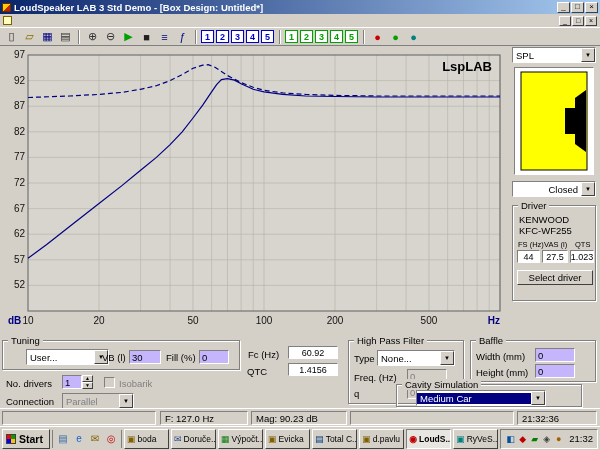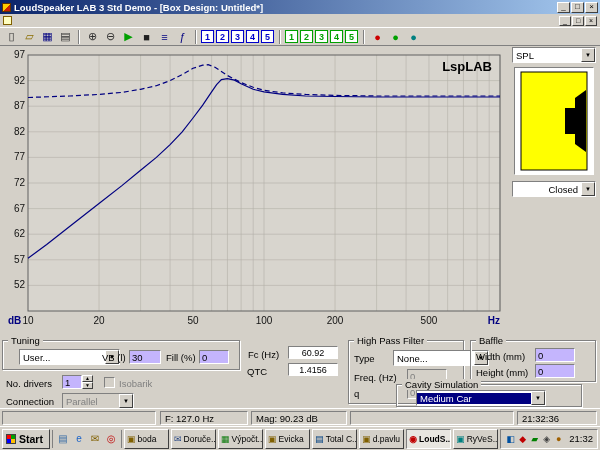--- a/index.html
+++ b/index.html
@@ -196,25 +196,37 @@
         <rect x="50" y="40" width="10" height="26" fill="#000"></rect>
         <polygon points="60,30 71,22 71,84 60,76" fill="#000"></polygon>
       </svg>
     </div>
 
     <div class="combo" style="left:0;top:134px;width:84px;text-align:right;">
       <span class="combo-text">Closed</span>
       <span class="combo-btn">▼</span>
     </div>
 
+    <div class="groupbox" style="left:0;top:158px;width:84px;height:96px;">
+      <span class="group-label">Driver</span>
+      <span class="drv-text" style="top:8px;">KENWOOD</span>
+      <span class="drv-text" style="top:19px;">KFC-WF255</span>
+      <span class="drv-head" style="left:5px;top:34px;">FS (Hz)</span>
+      <span class="drv-head" style="left:31px;top:34px;">VAS (l)</span>
+      <span class="drv-head" style="left:62px;top:34px;">QTS</span>
+      <span class="val-cell" style="left:4px;top:44px;width:23px;">44</span>
+      <span class="val-cell" style="left:29px;top:44px;width:26px;">27.5</span>
+      <span class="val-cell" style="left:57px;top:44px;width:24px;">1.023</span>
+      <button class="btn" style="position:absolute;left:4px;top:64px;width:76px;height:15px;">Select driver</button>
+    </div>
   </div>
 
   <div class="groupbox" style="left:2px;top:340px;width:238px;height:30px;">
     <span class="group-label">Tuning</span>
-    <div class="combo" style="left:16px;top:8px;width:101px;">
+    <div class="combo" style="left:23px;top:8px;width:83px;">
       <span class="combo-text">User...</span>
       <span class="combo-btn">▼</span>
     </div>
     <span class="lbl" style="left:99px;top:11px;">VB (l)</span>
     <input class="edit" style="left: 126px; top: 9px; width: 32px;" value="30">
     <span class="lbl" style="left:163px;top:11px;">Fill (%)</span>
     <input class="edit" style="left: 196px; top: 9px; width: 30px;" value="0">
   </div>
 
   <span class="lbl" style="left:248px;top:349px;">Fc (Hz)</span>
@@ -235,21 +247,21 @@
 
   <span class="lbl" style="left:6px;top:396px;">Connection</span>
   <div class="combo disabled" style="left:62px;top:393px;width:72px;">
     <span class="combo-text">Parallel</span>
     <span class="combo-btn">▼</span>
   </div>
 
   <div class="groupbox" style="left:348px;top:340px;width:116px;height:64px;">
     <span class="group-label">High Pass Filter</span>
     <span class="lbl" style="left:5px;top:12px;">Type</span>
-    <div class="combo" style="left:44px;top:9px;width:96px;">
+    <div class="combo" style="left:28px;top:9px;width:78px;">
       <span class="combo-text">None...</span>
       <span class="combo-btn">▼</span>
     </div>
     <span class="lbl" style="left:5px;top:31px;">Freq. (Hz)</span>
     <input class="edit disabled" disabled="" style="left: 58px; top: 28px; width: 40px;" value="0">
     <span class="lbl" style="left:5px;top:47px;">q</span>
     <input class="edit disabled" disabled="" style="left: 58px; top: 44px; width: 40px;" value="0">
   </div>
 
   <div class="groupbox" style="left:470px;top:340px;width:126px;height:42px;">

